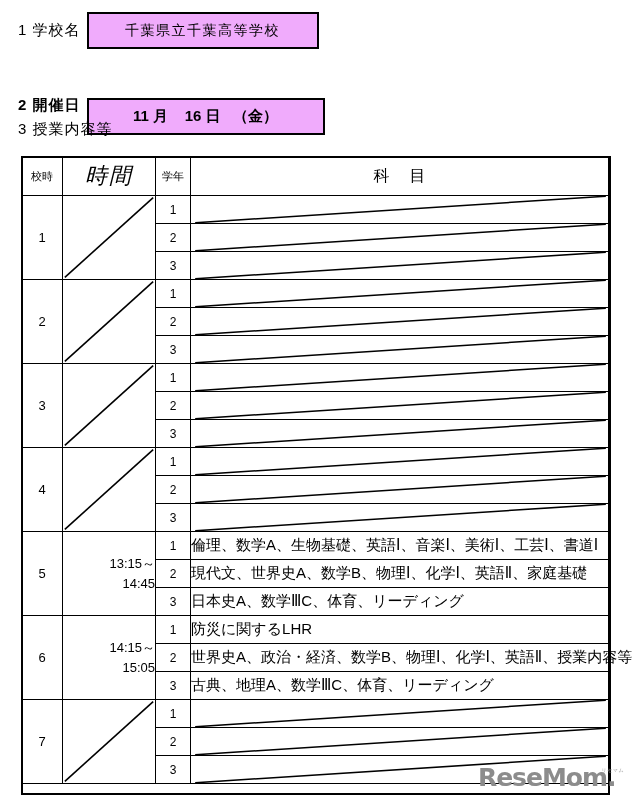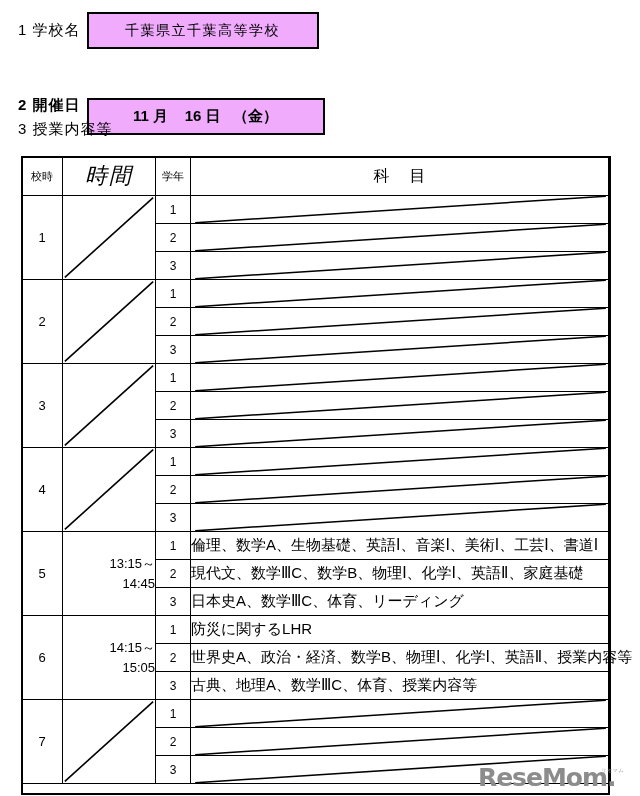--- a/index.html
+++ b/index.html
@@ -360,42 +360,42 @@
         <td class="period-cell" rowspan="3">5</td>
         <td rowspan="3" class="time-cell">
           <span class="time-text">13:15～
 14:45</span>
         </td>
         <td class="grade-cell">1</td>
         <td class="subject-cell">倫理、数学A、生物基礎、英語Ⅰ、音楽Ⅰ、美術Ⅰ、工芸Ⅰ、書道Ⅰ</td>
       </tr>
       <tr>
         <td class="grade-cell">2</td>
-        <td class="subject-cell">現代文、数学ⅢC、数学B、物理Ⅰ、化学Ⅰ、英語Ⅱ、家庭基礎</td>
+        <td class="subject-cell">現代文、世界史A、数学B、物理Ⅰ、化学Ⅰ、英語Ⅱ、家庭基礎</td>
       </tr>
       <tr>
         <td class="grade-cell">3</td>
         <td class="subject-cell">日本史A、数学ⅢC、体育、リーディング</td>
       </tr>
       <tr>
         <td class="period-cell" rowspan="3">6</td>
         <td rowspan="3" class="time-cell">
           <span class="time-text">14:15～
 15:05</span>
         </td>
         <td class="grade-cell">1</td>
         <td class="subject-cell">防災に関するLHR</td>
       </tr>
       <tr>
         <td class="grade-cell">2</td>
         <td class="subject-cell">世界史A、政治・経済、数学B、物理Ⅰ、化学Ⅰ、英語Ⅱ、授業内容等</td>
       </tr>
       <tr>
         <td class="grade-cell">3</td>
-        <td class="subject-cell">古典、地理A、数学ⅢC、体育、授業内容等</td>
+        <td class="subject-cell">古典、地理A、数学ⅢC、体育、リーディング</td>
       </tr>
       <tr>
         <td class="period-cell" rowspan="3">7</td>
         <td rowspan="3" class="slash-cell">
           <svg viewBox="0 0 100 100" preserveAspectRatio="none" aria-hidden="true">
             <line x1="2" y1="98" x2="98" y2="2" stroke="#000" stroke-width="1.6" vector-effect="non-scaling-stroke"></line>
           </svg>
         </td>
         <td class="grade-cell">1</td>
         <td class="empty-subject">

